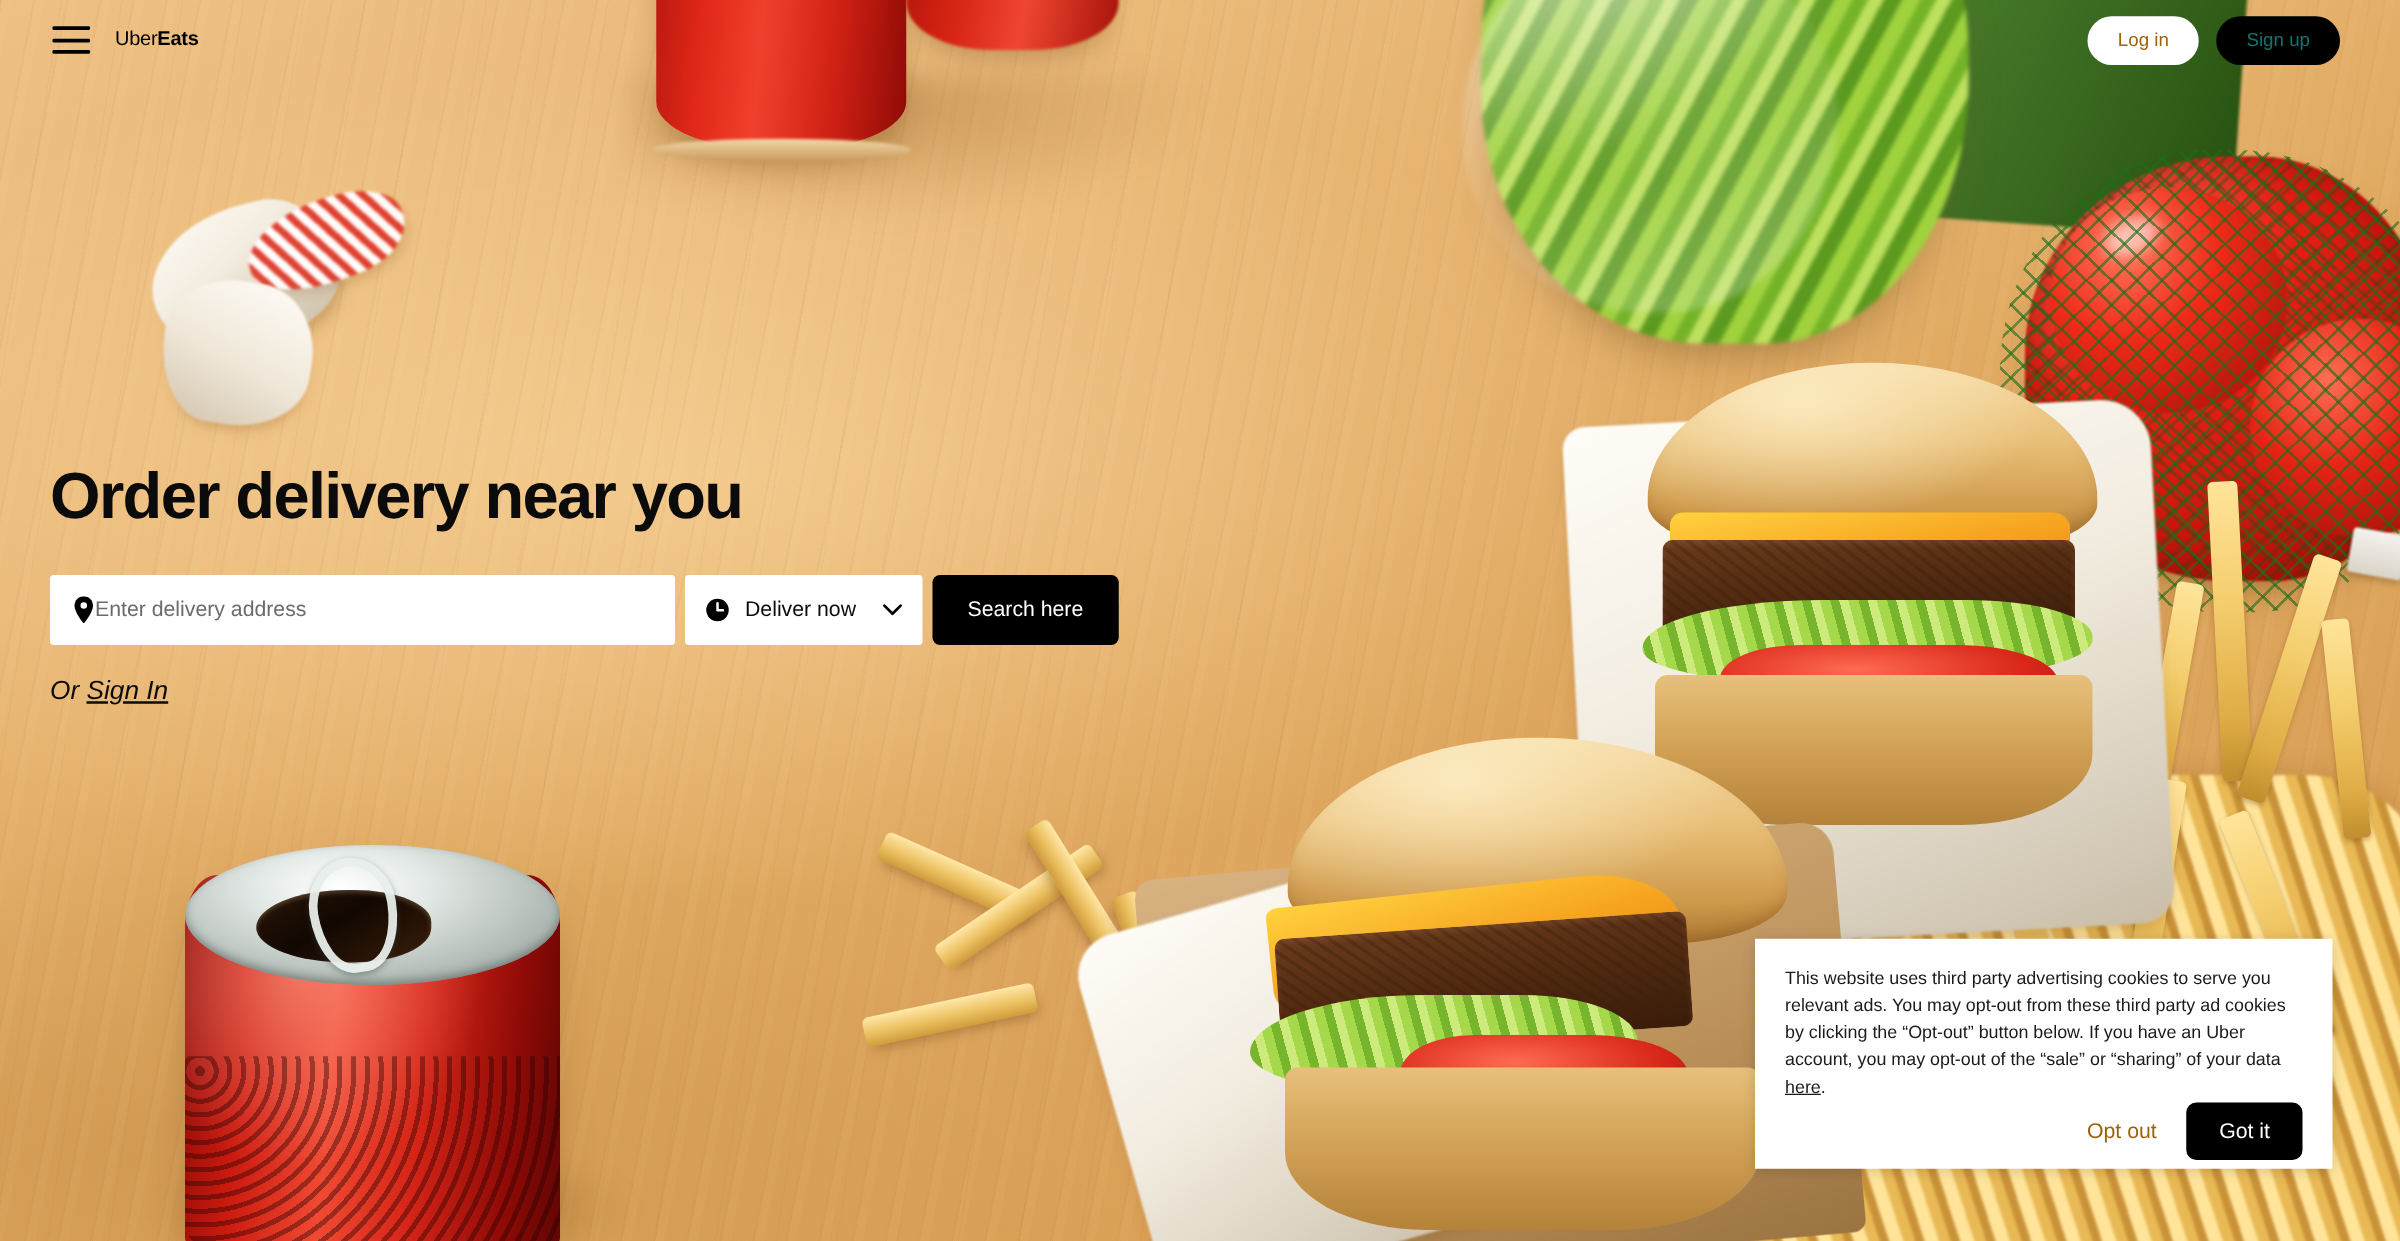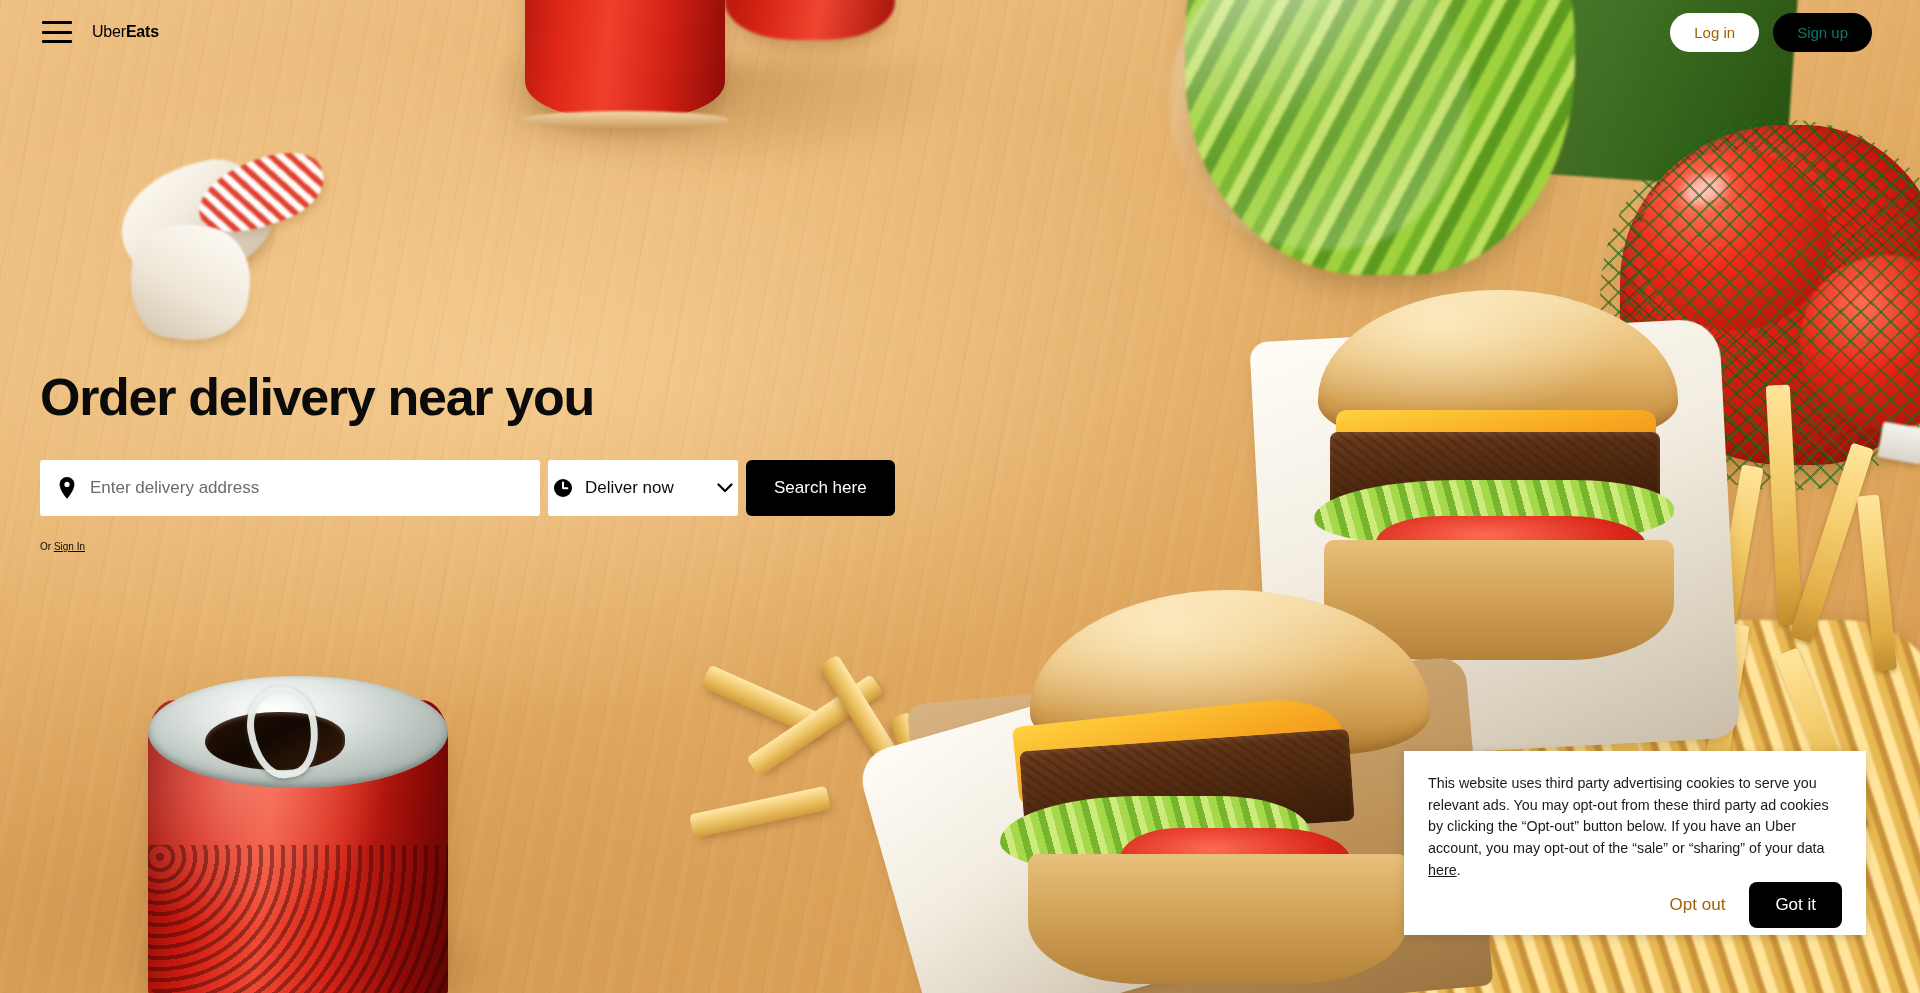--- a/index.html
+++ b/index.html
@@ -301,41 +301,41 @@
   
   #hero{ position:absolute; left:40px; top:369px; z-index:25; }
   #headline{
     font-size:52px; font-weight:700; color:#0b0b0b;
     letter-spacing:-1.3px; line-height:1.1; margin-bottom:34px;
     white-space:nowrap;
   }
   #searchrow{ display:flex; align-items:stretch; gap:8px; }
   #addr-box{
     width:500px; height:56px; background:#fff;
-    display:flex; align-items:center; gap:14px; padding:0 18px;
+    display:flex; align-items:center; padding:0 18px;
     border-radius:3px;
   }
   #addr-input{
     border:none; outline:none; background:transparent;
     font-family:inherit; font-size:17px; color:#111; width:100%;
   }
   #addr-input::placeholder{ color:#6b6b6b; opacity:1; }
   #when-box{
     width:190px; height:56px; background:#fff; border-radius:3px;
-    display:flex; align-items:center; gap:12px; padding:0 5px;
+    display:flex; align-items:center; gap:12px; padding:0 16px;
     cursor:pointer;
   }
   #when-label{ font-size:17px; font-weight:500; color:#0b0b0b; white-space:nowrap; }
   #chev{ margin-left:auto; }
   #search-btn{
     height:56px; padding:0 28px; background:#000; color:#fff;
     border:none; border-radius:6px; cursor:pointer;
     font-family:inherit; font-size:17px; font-weight:500; white-space:nowrap;
   }
-  #signin-row{ margin-top:25px; font-size:10px; color:#0b0b0b; }
+  #signin-row{ margin-top:25px; font-size:21px; color:#0b0b0b;font-style:italic; }
   #signin-link{
     color:#0b0b0b; text-decoration:underline; font-weight:500; cursor:pointer;
   }
 
   
   #cookie{
     position:absolute; left:1404px; top:751px; width:462px; height:184px;
     background:#fff; z-index:40;
     padding:22px 24px 0 24px;
     display:flex; flex-direction:column;

